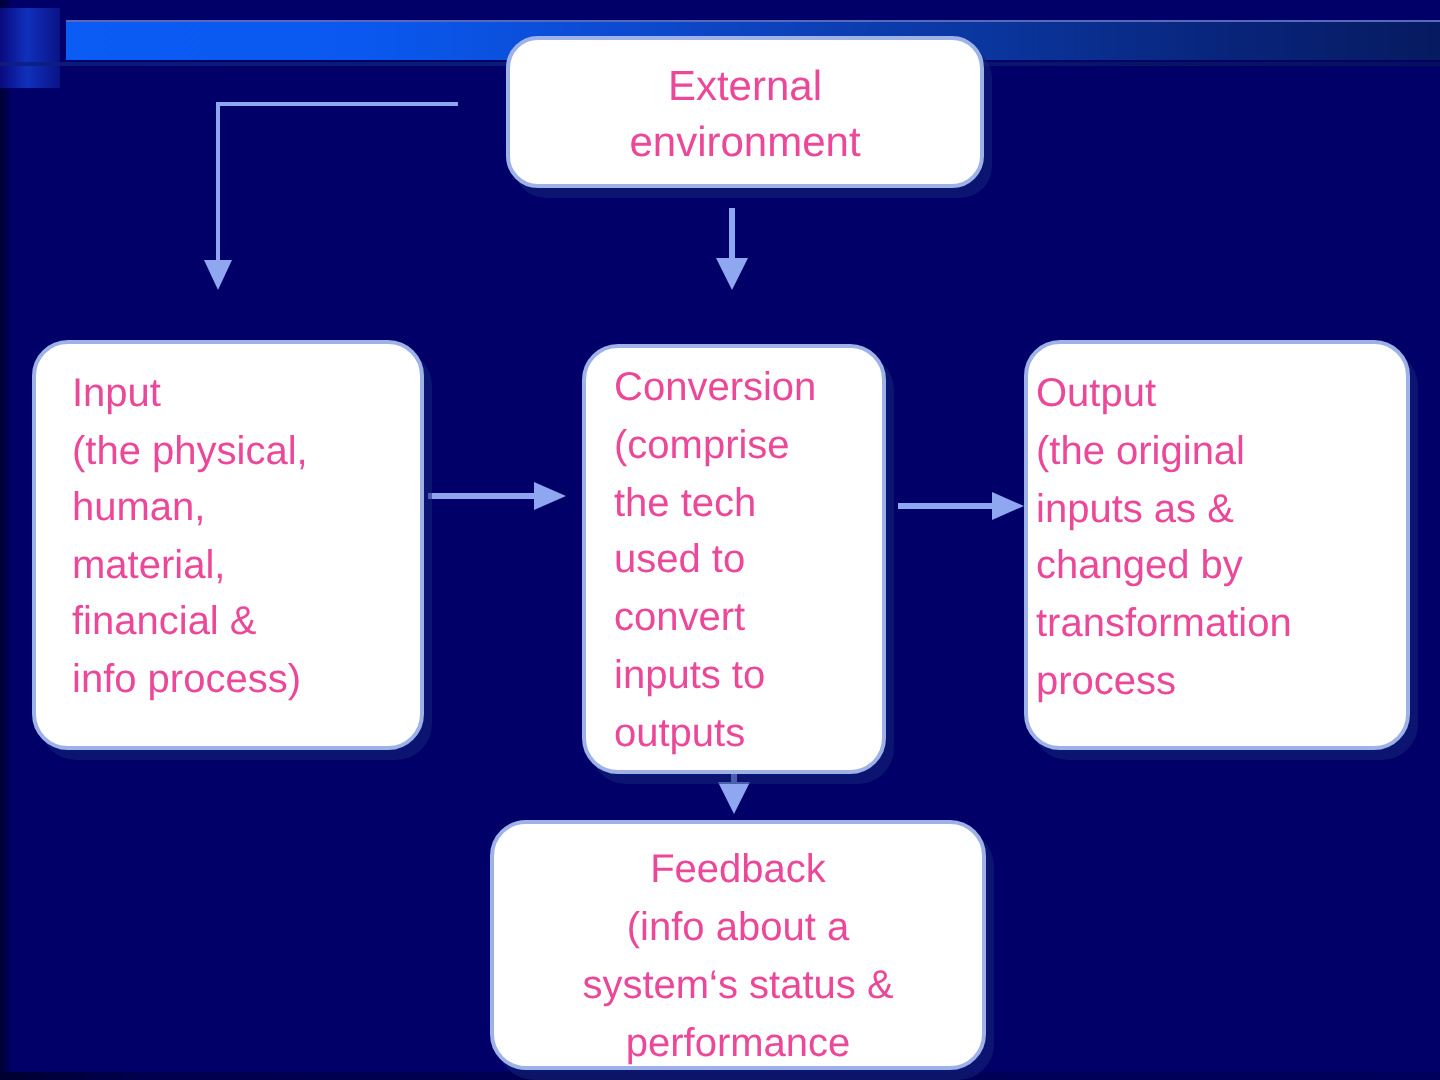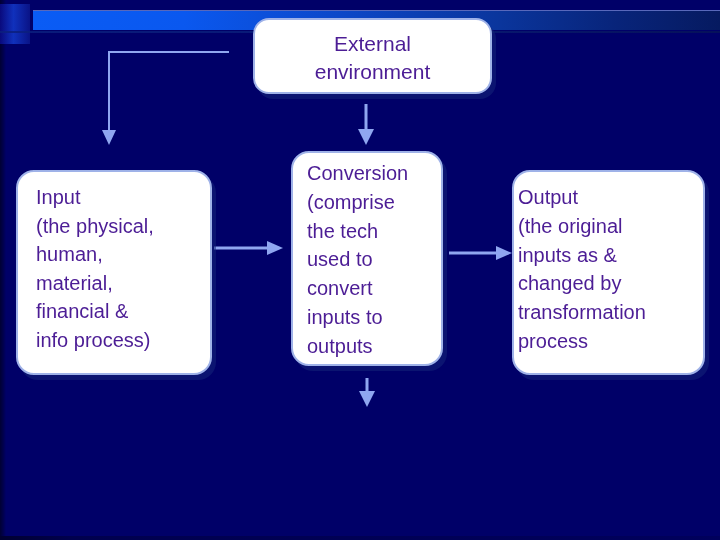--- a/index.html
+++ b/index.html
@@ -63,21 +63,21 @@
     background: linear-gradient(to right, #000030 0%, #00004e 10%, #00005c 100%);
   }
 
   
   .box {
     position: absolute;
     background: #ffffff;
     border: 2px solid #9fb2e8;
     border-radius: 18px;
     box-sizing: border-box;
-    color: #4c1d95;
+    color: #ec4899;
     box-shadow: 4px 5px 0 rgba(20,36,120,.55);
   }
   .box .txt {
     position: absolute;
     left: 0; right: 0;
     white-space: pre-line;
   }
 
   .box-external {
     left: 253px; top: 18px;
@@ -97,21 +97,21 @@
   }
   .box-input .txt {
     top: 11px;
     padding-left: 18px;
     text-align: left;
     font-size: 20px;
     line-height: 28.5px;
   }
 
   .box-conversion {
-    left: 291px; top: 151px;
+    left: 291px; top: 172px;
     width: 152px; height: 215px;
   }
   .box-conversion .txt {
     top: 6px;
     padding-left: 14px;
     text-align: left;
     font-size: 20px;
     line-height: 28.8px;
   }
 
@@ -216,14 +216,20 @@
 
   <div class="box box-output">
     <div class="txt">Output
 (the original
 inputs as &amp;
 changed by
 transformation
 process</div>
   </div>
 
+  <div class="box box-feedback">
+    <div class="txt">Feedback
+(info about a
+system‘s status &amp;
+performance</div>
+  </div>
 
 </div>
 
 </body></html>

